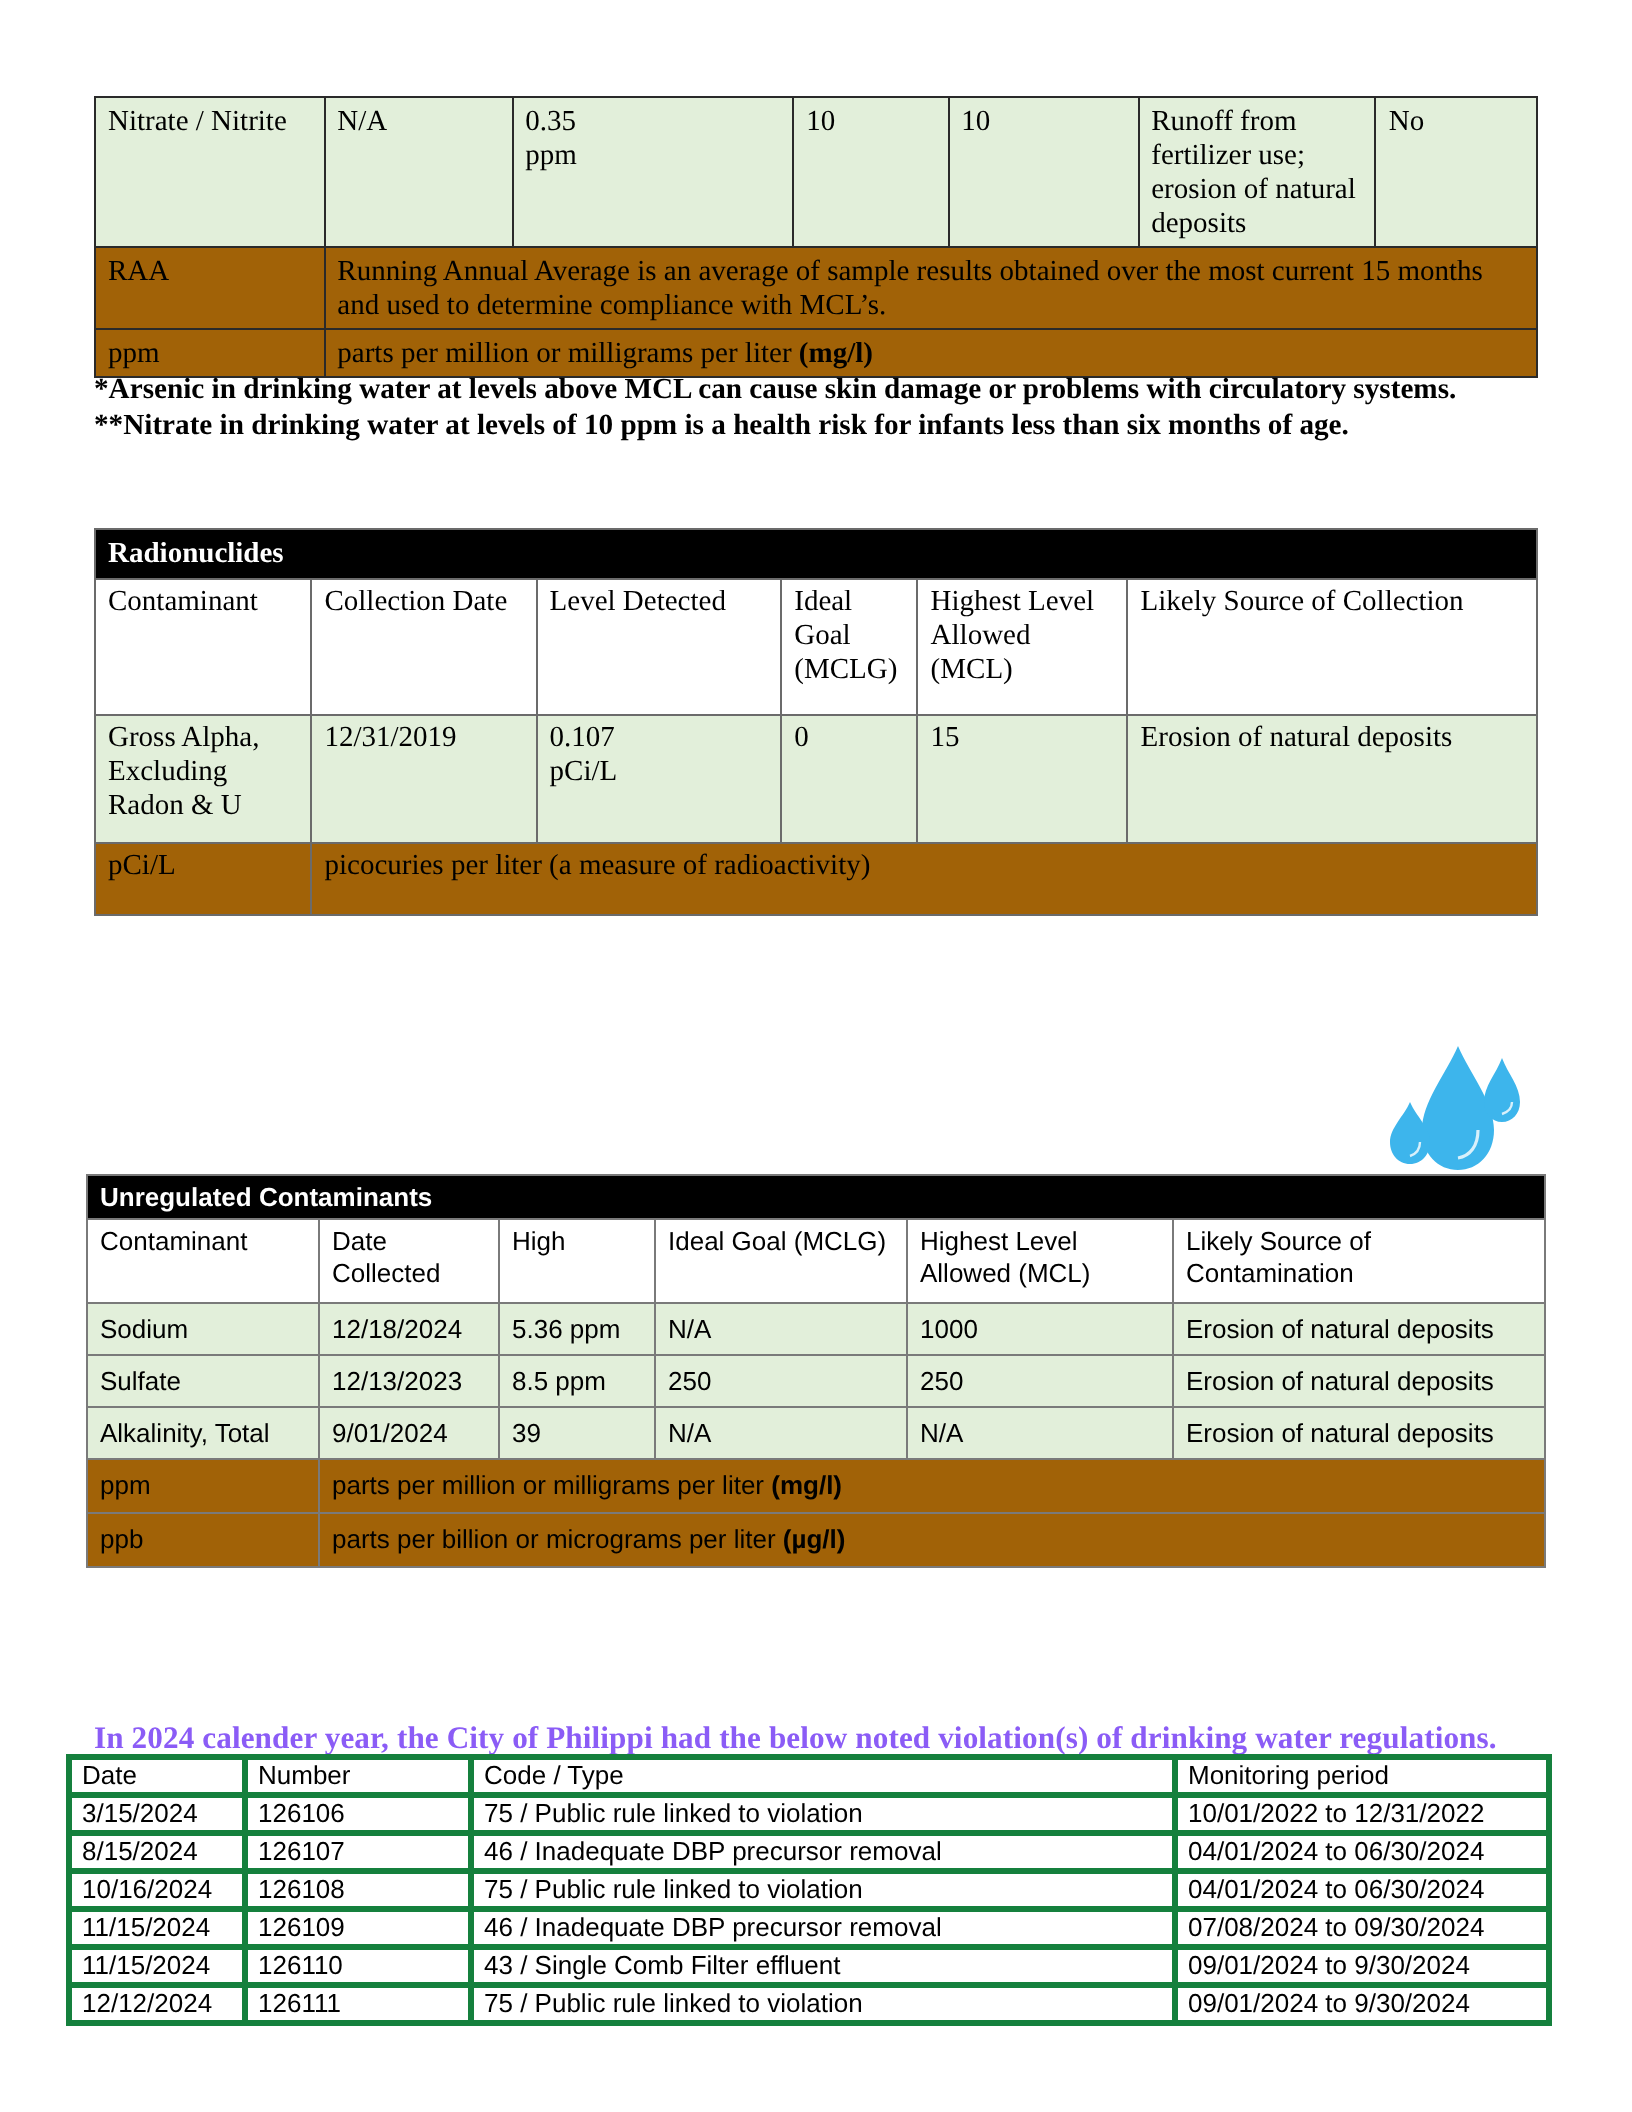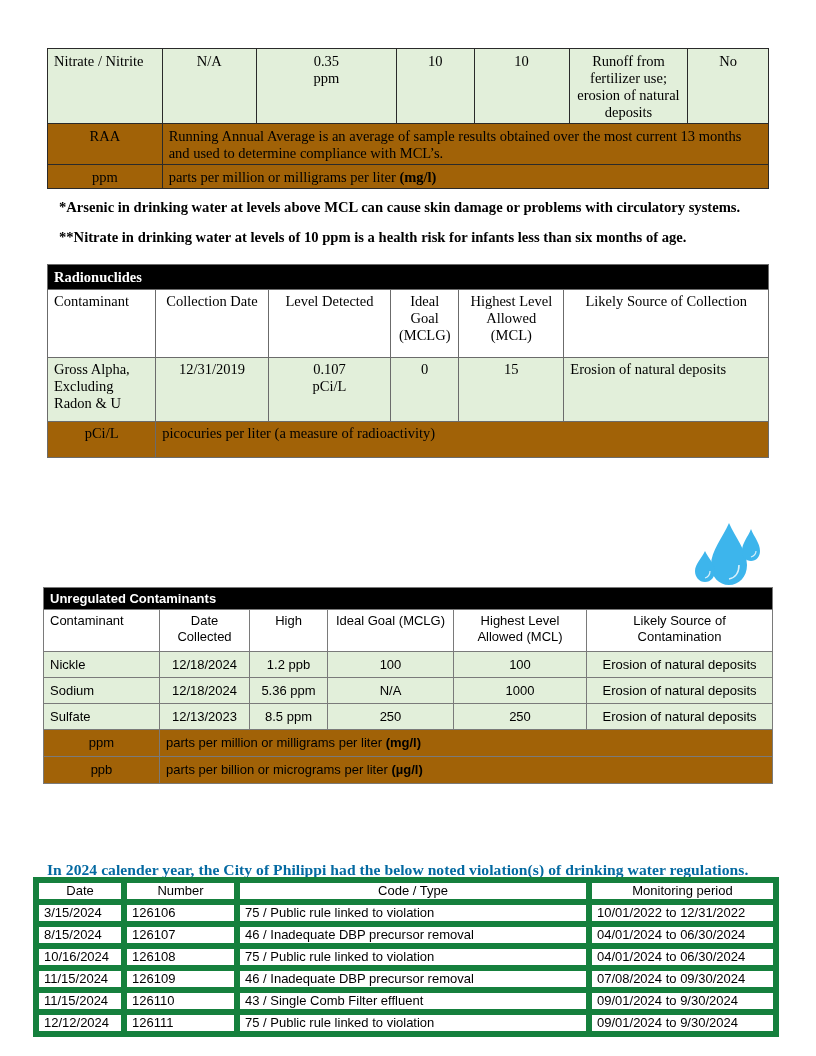--- a/index.html
+++ b/index.html
@@ -7,45 +7,45 @@
   .serif { font-family: "Liberation Serif", "DejaVu Serif", serif; }
   .sans { font-family: "Liberation Sans", "DejaVu Sans", sans-serif; }
   table { border-collapse: collapse; table-layout: fixed; border-radius: 12px; }
   .abs { position: absolute; }
 
   
   #t-nitrate { left: 47px; top: 48px; width: 722px; font-size: 14.5px; }
   #t-nitrate td { border: 1.5px solid #2a2a2a; vertical-align: top; padding: 4px 6px 2px 6px; line-height: 17px; }
   .green { background: #e2efda; }
   .blue { background: #a16207; }
-  .c { text-align: center; }
+  .c { text-align: left; }
 
   .notes { left: 47px; top: 186px; width: 722px; font-size: 14.6px; font-weight: bold; line-height: 18px; text-align: justify; }
-  .notes p { margin: 12px; }
+  .notes p { margin: 0; }
 
   
   #t-rad { left: 47px; top: 264px; width: 722px; font-size: 14.5px; }
   #t-rad td { border: 1.5px solid #6b6b6b; vertical-align: top; padding: 3px 6px 2px 6px; line-height: 17px; }
   #t-rad .hdr { background: #000; color: #fff; font-weight: bold; padding: 4px 6px 0 6px; height: 20px; }
   #t-rad .wh { background: #fff; }
 
   
   #drops { left: 693px; top: 521px; width: 80px; height: 66px; }
 
   
   #t-unreg { left: 43px; top: 587px; width: 729px; font-size: 13px; }
   #t-unreg td { border: 1px solid #7a7a7a; vertical-align: top; padding: 3px 6px 2px 6px; line-height: 16px; }
   #t-unreg .hdr { background: #000; color: #fff; font-weight: bold; padding: 3px 6px 0 6px; height: 18px; }
   #t-unreg .row td { height: 21px; vertical-align: middle; padding: 2px 6px; }
   #t-unreg .hrow td { height: 36px; }
 
-  .viol-title { left: 47px; top: 861px; width: 722px; font-size: 15.6px; font-weight: bold; color: #0369a1; letter-spacing: 0.05px; white-space: nowrap; }
+  .viol-title { left: 47px; top: 861px; width: 722px; font-size: 15.6px; font-weight: bold; color: #8b5cf6; letter-spacing: 0.05px; white-space: nowrap; }
 
   #t-viol { left: 33px; top: 877px; width: 740px; font-size: 13px; }
-  #t-viol td { border: 6px solid #15803d; padding: 0 5px; height: 16px; line-height: 16px; white-space: nowrap; margin-left: 44px; }
+  #t-viol td { border: 3px solid #15803d; padding: 0 5px; height: 16px; line-height: 16px; white-space: nowrap; margin-left: 44px; }
 </style>
 </head>
 <body>
 
 <table id="t-nitrate" class="abs serif">
   <colgroup>
     <col style="width:111px">
       <col style="width:91px">
       <col style="width:136px">
       <col style="width:75px">
@@ -58,21 +58,21 @@
     <td>Nitrate / Nitrite</td>
     <td class="c">N/A</td>
     <td class="c"><span style="display:inline-block;width:40px">0.35 ppm</span></td>
     <td class="c">10</td>
     <td class="c">10</td>
     <td class="c">Runoff from fertilizer use; erosion of natural deposits</td>
     <td class="c">No</td>
   </tr>
   <tr class="blue" style="height:40px">
     <td class="c">RAA</td>
-    <td colspan="6">Running Annual Average is an average of sample results obtained over the most current 13 months and used to determine compliance with MCL’s.</td>
+    <td colspan="6">Running Annual Average is an average of sample results obtained over the most current 15 months and used to determine compliance with MCL’s.</td>
   </tr>
   <tr class="blue" style="height:24px">
     <td class="c">ppm</td>
     <td colspan="6"><span>parts per million or milligrams per liter </span><b>(mg/l)</b></td>
   </tr>
 </tbody>
   </table>
 
 <div class="abs notes serif">
   <p>*Arsenic in drinking water at levels above MCL can cause skin damage or problems with circulatory systems.</p>
@@ -139,43 +139,43 @@
   </tr>
   <tr class="hrow" style="background:#fff">
     <td>Contaminant</td>
     <td class="c">Date Collected</td>
     <td class="c">High</td>
     <td class="c">Ideal Goal (MCLG)</td>
     <td class="c">Highest Level Allowed (MCL)</td>
     <td class="c">Likely Source of Contamination</td>
   </tr>
   <tr class="row green">
-    <td>Nickle</td>
-    <td class="c">12/18/2024</td>
-    <td class="c">1.2 ppb</td>
-    <td class="c">100</td>
-    <td class="c">100</td>
-    <td class="c">Erosion of natural deposits</td>
-  </tr>
-  <tr class="row green">
     <td>Sodium</td>
     <td class="c">12/18/2024</td>
     <td class="c">5.36 ppm</td>
     <td class="c">N/A</td>
     <td class="c">1000</td>
     <td class="c">Erosion of natural deposits</td>
   </tr>
   <tr class="row green">
     <td>Sulfate</td>
     <td class="c">12/13/2023</td>
     <td class="c">8.5 ppm</td>
     <td class="c">250</td>
     <td class="c">250</td>
     <td class="c">Erosion of natural deposits</td>
   </tr>
+  <tr class="row green">
+    <td>Alkalinity, Total</td>
+    <td class="c">9/01/2024</td>
+    <td class="c">39</td>
+    <td class="c">N/A</td>
+    <td class="c">N/A</td>
+    <td class="c">Erosion of natural deposits</td>
+  </tr>
   <tr class="row blue" style="height:24px">
     <td class="c" style="height:22px">ppm</td>
     <td colspan="5"><span>parts per million or milligrams per liter </span><b>(mg/l)</b></td>
   </tr>
   <tr class="row blue">
     <td class="c" style="height:22px">ppb</td>
     <td colspan="5"><span>parts per billion or micrograms per liter </span><b>(µg/l)</b></td>
   </tr>
 </tbody>
   </table>

